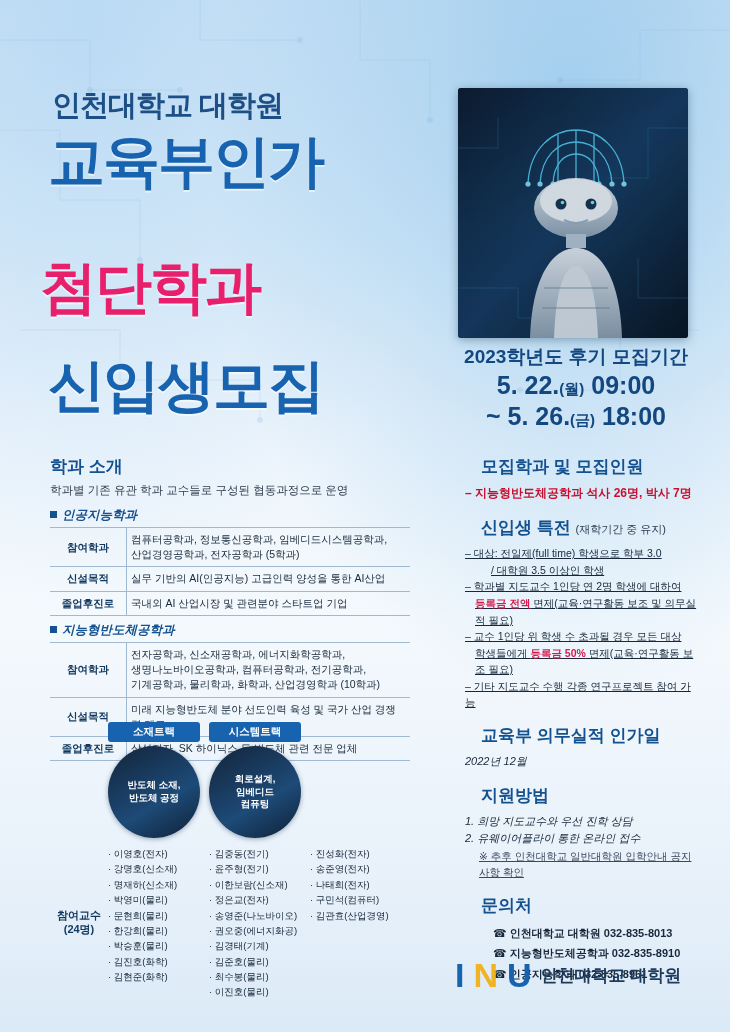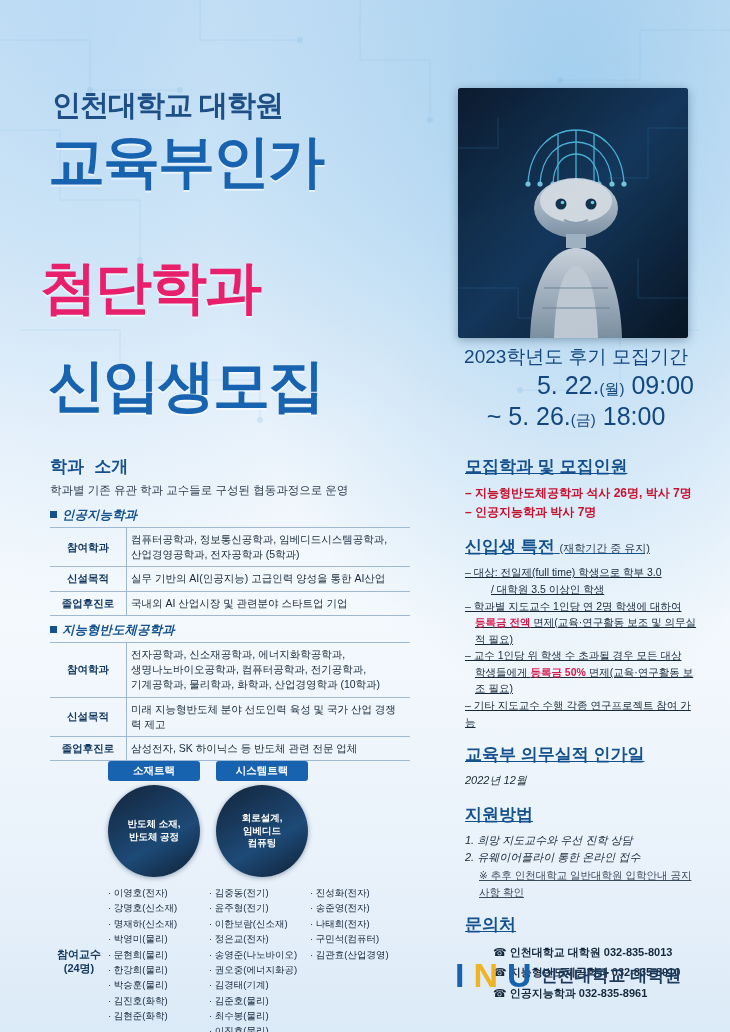--- a/index.html
+++ b/index.html
@@ -45,31 +45,31 @@
   }
   .robot{
     position:absolute;left:458px;top:88px;width:230px;height:250px;
     border-radius:3px;overflow:hidden;
     background:linear-gradient(160deg,#0d1b2e 0%,#14304f 45%,#0b1a2c 100%);
     box-shadow:0 2px 10px rgba(10,40,70,.35);
   }
   .robot .glowlines{position:absolute;inset:0;opacity:.85;}
   .period{
     position:absolute;left:458px;top:345px;width:236px;
-    color:#12477f;font-weight:normal;text-align:center;line-height:1.22;
+    color:#12477f;font-weight:bold;text-align:center;line-height:1.22;
   }
   .period .l1{font-size:19px;}
-  .period .l2{font-size:25px;margin-top:2px;text-align:right;}
+  .period .l2{font-size:25px;margin-top:2px;}
   .period .l3{font-size:25px;}
   .period .sm{font-size:15px;}
 
   
   .left{position:absolute;left:50px;top:455px;width:360px;}
   .sec-title{
-    font-size:17px;font-weight:bold;color:#14518f;margin-bottom:5px;font-family:Liberation Mono, monospace;
+    font-size:17px;font-weight:bold;color:#14518f;margin-bottom:5px;
   }
   .sec-note{font-size:11.5px;color:#2c3b4d;margin-bottom:9px;}
   .dept-tag{
     font-size:12.5px;font-weight:bold;color:#14518f;margin:6px 0 3px 0;font-style:italic;
   }
   .dept-tag .sq{
     display:inline-block;width:7px;height:7px;background:#14518f;
     margin-right:5px;vertical-align:1px;
   }
   table.info{
@@ -82,21 +82,21 @@
   }
   table.info td.k{
     width:68px;font-weight:bold;text-align:center;color:#11385f;
     border-right:1px solid #9fb9d2;
   }
 
   
   .prof{
     position:absolute;left:50px;top:722px;width:360px;
   }
-  .track-row{display:flex;gap:16px;margin-left:58px;margin-top:39px;}
+  .track-row{display:flex;gap:9px;margin-left:58px;}
   .track{
     width:92px;text-align:center;
   }
   .track .tname{
     background:#1763b0;color:#fff;font-size:10.5px;font-weight:bold;
     border-radius:3px;padding:3px 0;margin-bottom:4px;
   }
   .track .circ{
     width:92px;height:92px;border-radius:50%;
     background:linear-gradient(150deg,#13243a,#1d4a77 60%,#0f2035);
@@ -107,21 +107,21 @@
   .prof-body{display:flex;margin-top:8px;}
   .prof-label{
     width:58px;font-size:11px;font-weight:bold;color:#11385f;
     text-align:center;padding-top:62px;line-height:1.3;
   }
   .prof-cols{display:flex;gap:9px;}
   .prof-col{width:92px;font-size:9.5px;line-height:1.62;color:#17283a;}
 
   
   .right{position:absolute;left:465px;top:455px;width:235px;}
-  .r-title{font-size:17px;font-weight:bold;color:#14518f;margin:0 0 6px 0;text-decoration:underline;}
+  .r-title{font-size:17px;font-weight:bold;color:#14518f;margin:0 0 6px 16px;}
   .r-title .small{font-size:11px;font-weight:normal;color:#2c3b4d;}
   .r-line{font-size:12px;font-weight:bold;color:#c8102e;line-height:1.6;}
   .r-item{font-size:10.5px;color:#17283a;line-height:1.58;text-decoration:underline;}
   .r-item .red{color:#d61b4e;font-weight:bold;}
   .r-gap{height:13px;}
   .r-plain{font-size:11px;color:#17283a;line-height:1.6;font-style:italic;}
   .contact-line{font-size:11px;color:#17283a;line-height:1.85;font-weight:bold;margin-left:28px;}
 
   
   .footer{
@@ -332,21 +332,20 @@
           <div>· 구민석(컴퓨터)</div>
           <div>· 김관효(산업경영)</div>
         </div>
       </div>
     </div>
   </div>
 
   <div class="right">
     <div class="r-title">모집학과 및 모집인원</div>
     <div class="r-line">– 지능형반도체공학과 석사 26명, 박사 7명</div>
-    <div class="r-line">– 인공지능학과 박사 7명</div>
 
     <div class="r-gap"></div>
 
     <div class="r-title">
       <span>신입생 특전</span>
       <span class="small">(재학기간 중 유지)</span>
     </div>
     <div class="r-item">– 대상: 전일제(full time) 학생으로 학부 3.0</div>
     <div class="r-item" style="padding-left:26px">/ 대학원 3.5 이상인 학생</div>
     <div class="r-item">– 학과별 지도교수 1인당 연 2명 학생에 대하여</div>

